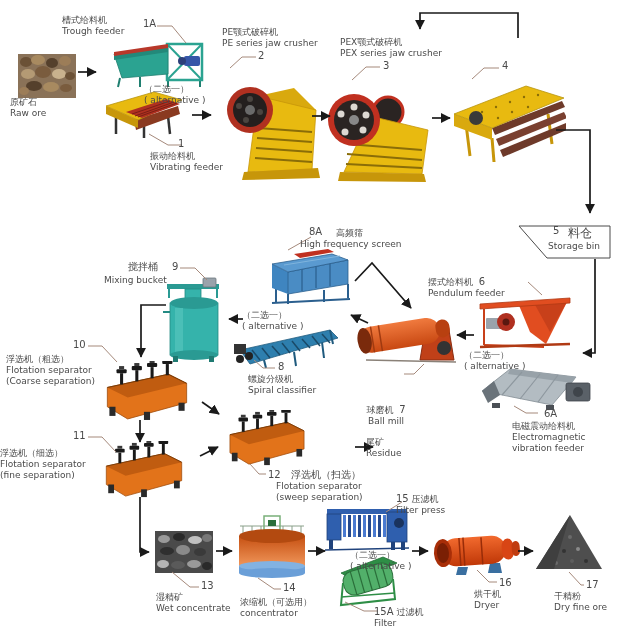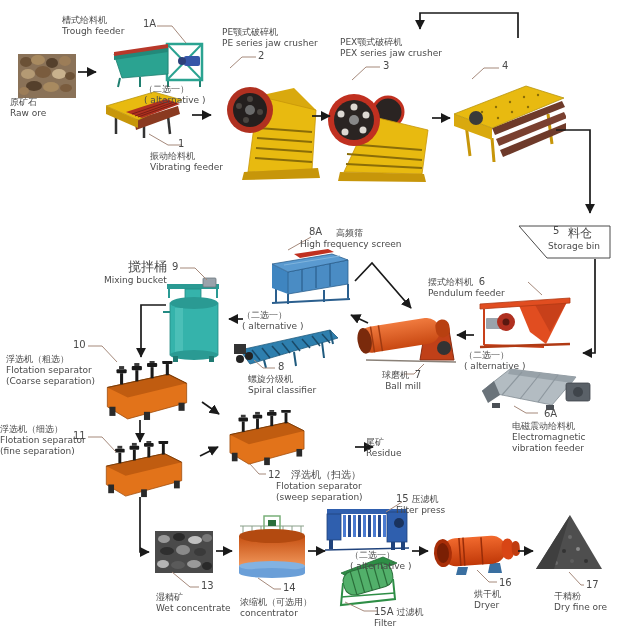--- a/index.html
+++ b/index.html
@@ -1,19 +1,19 @@
 <!DOCTYPE html>
 <html><head>
 <meta charset="utf-8">
 <style>
   html,body{margin:0;padding:0;background:#ffffff;}
   .stage{position:relative;width:640px;height:640px;background:#ffffff;overflow:hidden;
          font-family:"DejaVu Sans","Liberation Sans",sans-serif;color:#4a4a4a;}
   .lbl{position:absolute;font-size:9px;line-height:11px;text-align:left;white-space:nowrap;z-index:6;}
-  .lbl.ta-left{text-align:right;}
+  .lbl.ta-left{text-align:center;margin-top:35px;}
   .num{position:absolute;font-size:10px;line-height:10px;white-space:nowrap;z-index:6;}
   .inum{font-size:10px;}
   .mach{position:absolute;z-index:2;}
   .overlay{position:absolute;left:0;top:0;z-index:5;pointer-events:none;}
   .arrow{stroke:#1a1a1a;stroke-width:1.7;fill:none;}
   .leader{stroke:#a5897b;stroke-width:1;fill:none;}
 </style>
 </head>
 <body>
 
@@ -459,21 +459,21 @@
     <div>螺旋分级机</div>
     <div>Spiral classifier</div>
   </div>
 
   <span class="num" style="left:309px;top:227px">8A</span>
   <span class="num" style="left:336px;top:228px;font-size:9px">高频筛</span>
   <div class="lbl" style="left:300px;top:239px;width:110px">
     <div>High frequency screen</div>
   </div>
 
-  <span class="num" style="left:128px;top:262px;font-size:13px">搅拌桶</span>
+  <span class="num" style="left:128px;top:262px;font-size:10px">搅拌桶</span>
   <span class="num" style="left:172px;top:262px">9</span>
   <div class="lbl" style="left:104px;top:275px;width:80px">
     <div>Mixing bucket</div>
   </div>
 
   <div class="lbl" style="left:242px;top:310px;width:80px">
     <div>（二选一）</div>
     <div>( alternative )</div>
   </div>
 
@@ -483,21 +483,21 @@
   </div>
 
   <span class="num" style="left:73px;top:340px">10</span>
   <div class="lbl" style="left:6px;top:354px;width:116px">
     <div>浮选机（粗选）</div>
     <div>Flotation separator</div>
     <div>(Coarse separation)</div>
   </div>
 
   <span class="num" style="left:73px;top:431px">11</span>
-  <div class="lbl" style="left:0px;top:424px;width:110px">
+  <div class="lbl" style="left:0px;top:448px;width:110px">
     <div>浮选机（细选）</div>
     <div>Flotation separator</div>
     <div>(fine separation)</div>
   </div>
 
   <span class="num" style="left:268px;top:470px">12</span>
   <span class="num" style="left:291px;top:470px;font-size:10px">浮选机（扫选）</span>
   <div class="lbl" style="left:276px;top:481px;width:98px">
     <div>Flotation separator</div>
     <div>(sweep separation)</div>

